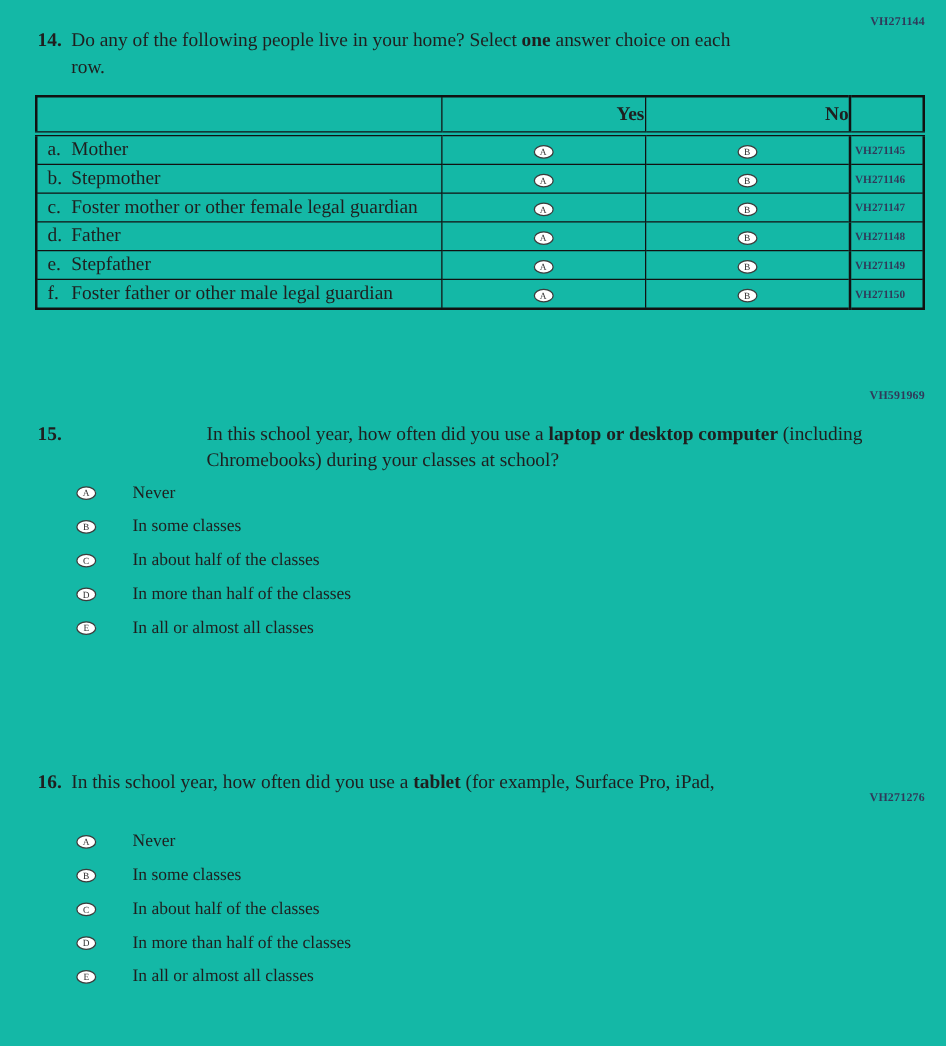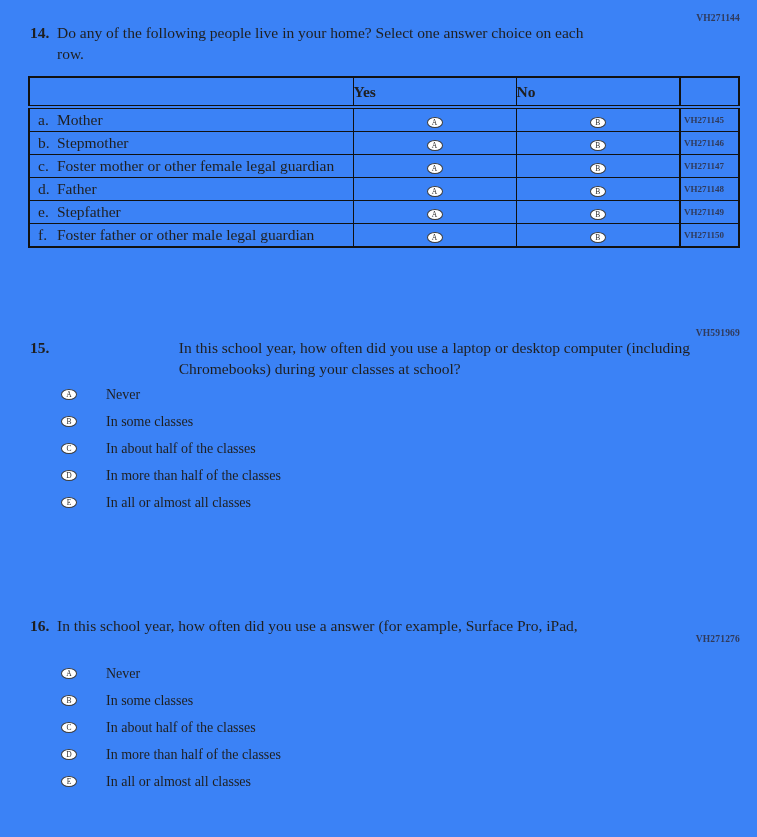--- a/index.html
+++ b/index.html
@@ -1,70 +1,70 @@
 <!DOCTYPE html>
 <html><head>
 <meta charset="utf-8">
 <style>
   html, body { margin: 0; padding: 0; background: #ffffff; }
   .page {
     position: relative;
     width: 757px;
     height: 837px;
-    background: #3b82f6;
+    background: #14b8a6;
     font-family: "Liberation Serif", serif;
     color: #1f1f1f;
     overflow: hidden;
   }
   
   .qcode {
     position: absolute;
     right: 17px;
     font-size: 9.5px;
     font-weight: bold;
     color: #303a5a;
     letter-spacing: 0.2px;
   }
   #q14-code { top: 13px; }
-  #q15-code { top: 328px; text-align: right; }
+  #q15-code { top: 312px; text-align: right; }
   #q16-code { top: 586px; margin-top: 48px; }
 
   
   .question {
     position: absolute;
     left: 30px;
     display: flex;
     font-size: 15.5px;
     line-height: 21px;
   }
   #q14 { top: 22px; width: 640px; }
   #q15 { top: 337px; width: 660px; justify-content: space-between; }
   #q16 { top: 615px; width: 660px; }
   .qnum { font-weight: bold; width: 27px; flex: none; }
-  .qtext b { font-weight: normal; }
+  .qtext b { font-weight: bold; }
 
   
   .survey-table {
     position: absolute;
     left: 28px;
     top: 76px;
     width: 710px;
     border-collapse: collapse;
     table-layout: fixed;
   }
   .survey-table, .survey-table td, .survey-table th {
     border: 1.5px solid #111111;
   }
   .survey-table { border: 2.5px solid #111111; }
   .survey-table th {
     border-bottom: 4px double #111111;
     font-size: 15.5px;
     font-weight: bold;
     height: 27px;
-    text-align: left;
+    text-align: right;
     padding: 0;
   }
   .survey-table td { padding: 0; }
   .label-cell { padding: 1px 4px 2px 8px !important; font-size: 15.5px; line-height: 19px; }
   .label-wrap { display: flex; }
   .row-letter { width: 19px; flex: none; }
   .row-label { flex: 1; }
   .bubble-cell { text-align: center; vertical-align: middle; }
   .code-cell {
     border-left: 2.5px solid #111111 !important;
@@ -224,21 +224,21 @@
     <div class="option">
       <span class="bubble">E</span>
       <span class="option-label">In all or almost all classes</span>
     </div>
   </div>
 
   <div class="qcode" id="q16-code">VH271276</div>
 
   <div class="question" id="q16">
     <span class="qnum">16.</span>
-    <span class="qtext"><span>In this school year, how often did you use a </span><b>answer</b><span> (for example, Surface Pro, iPad,</span><br></span>
+    <span class="qtext"><span>In this school year, how often did you use a </span><b>tablet</b><span> (for example, Surface Pro, iPad,</span><br></span>
   </div>
 
   <div class="options" id="q16-options">
     <div class="option">
       <span class="bubble">A</span>
       <span class="option-label">Never</span>
     </div>
     <div class="option">
       <span class="bubble">B</span>
       <span class="option-label">In some classes</span>

